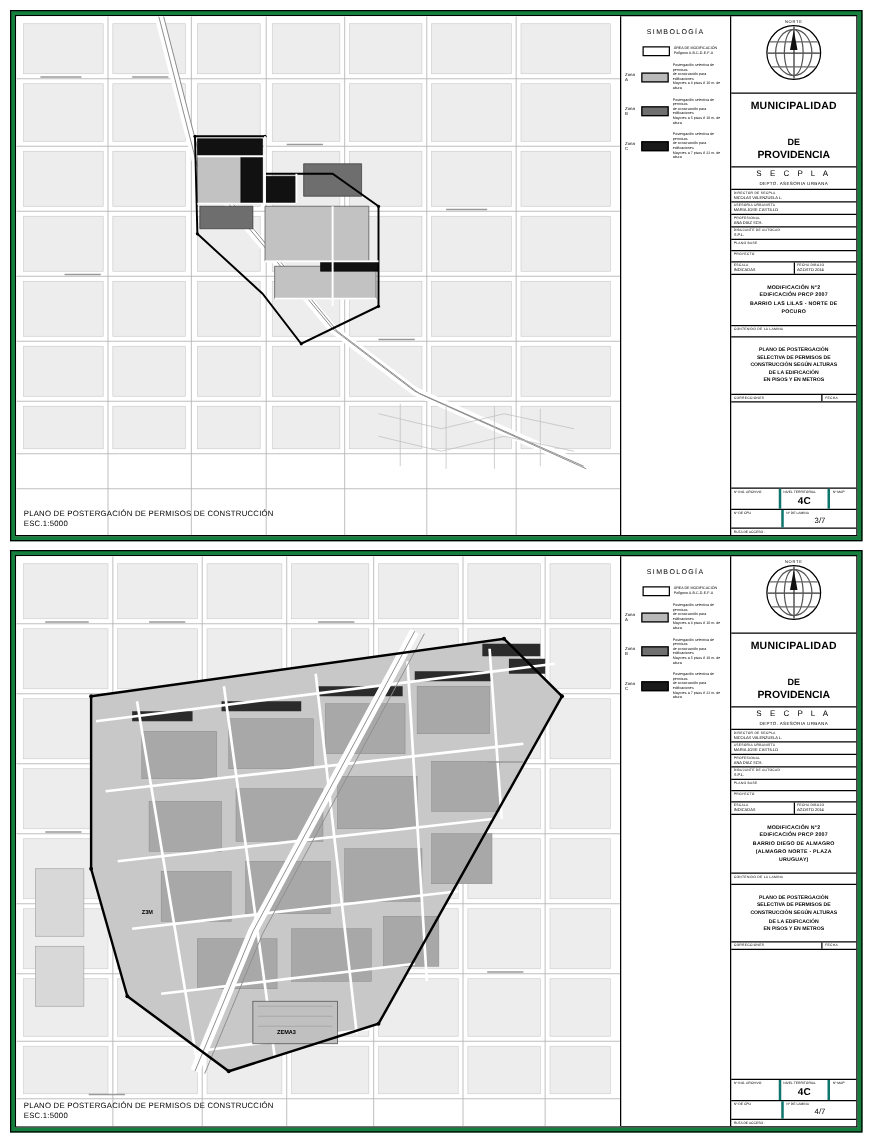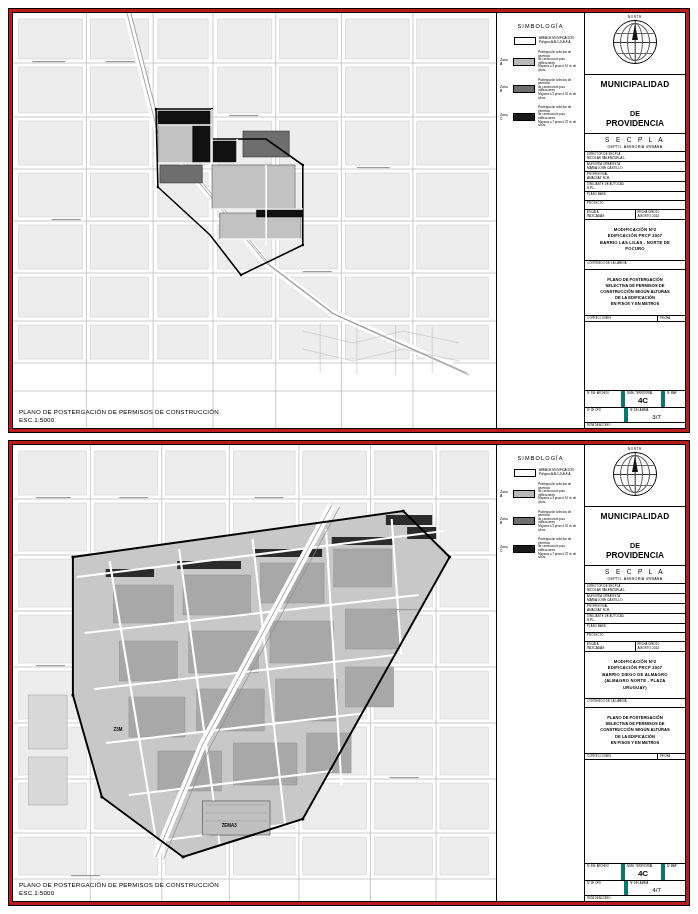--- a/index.html
+++ b/index.html
@@ -13,21 +13,21 @@
     position: relative;
     background: #ffffff;
     overflow: hidden;
   }
 
   
   .sheet {
     position: absolute;
     left: 8px; right: 8px;
     border: 1px solid #000;
-    background: #b91c1c;
+    background: #15803d;
     text-decoration: underline;
   }
   .sheet.top { top: 8px; height: 425px; }
   .sheet.bottom { top: 440px; height: 466px; }
 
   .sheet-inner {
     position: absolute;
     inset: 3px;
     border: 1px solid #000;
     display: flex;
@@ -196,21 +196,21 @@
     line-height: 6.2px;
     white-space: pre-line;
   }
   .tb-grow { flex: 1 1 auto; border-bottom: 1px solid #000; padding: 1px 2px; }
 
   .tb-bottom-grid { border-bottom: 1px solid #000; }
   .tb-row { display: flex; border-bottom: 1px solid #000; }
   .tb-row:last-child { border-bottom: none; }
   .tb-row > div {
     padding: 1px 2px;
-    border-left: 4px solid #0f766e;
+    border-left: 2px solid #0f766e;
     font-size: 2.7px;
   }
   .tb-row > div:first-child { border-left: none; }
   .tb-lamina {
     text-align: center;
     font-size: 8px;
     font-weight: bold;
     padding: 1px;
   }
   .tb-sheetno { text-align: center; font-size: 6.2px; padding: 1px; }

